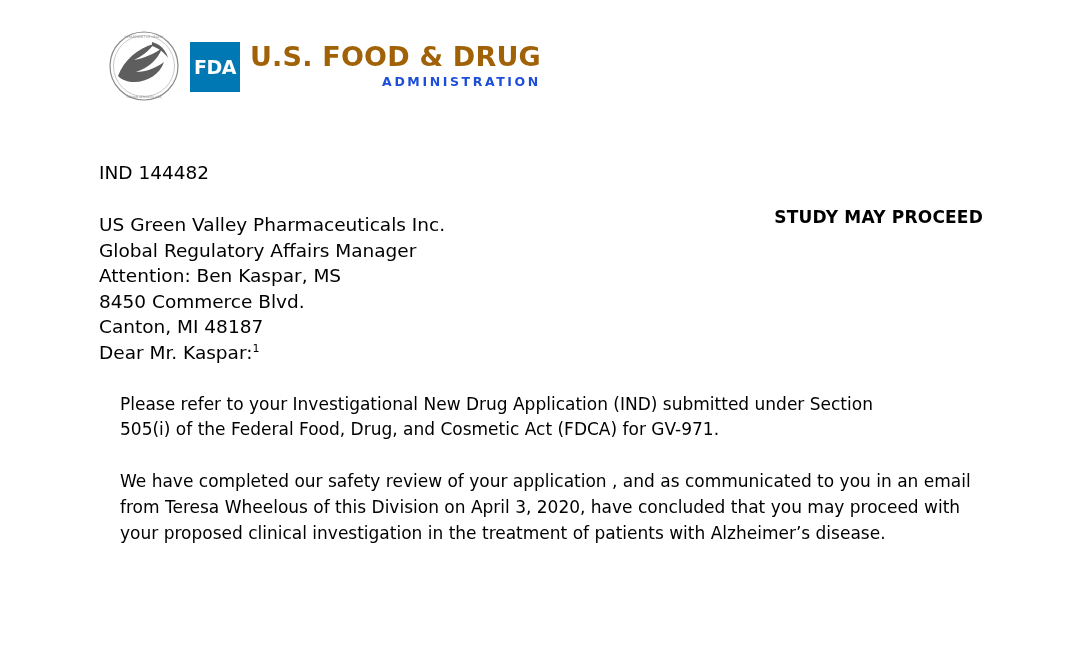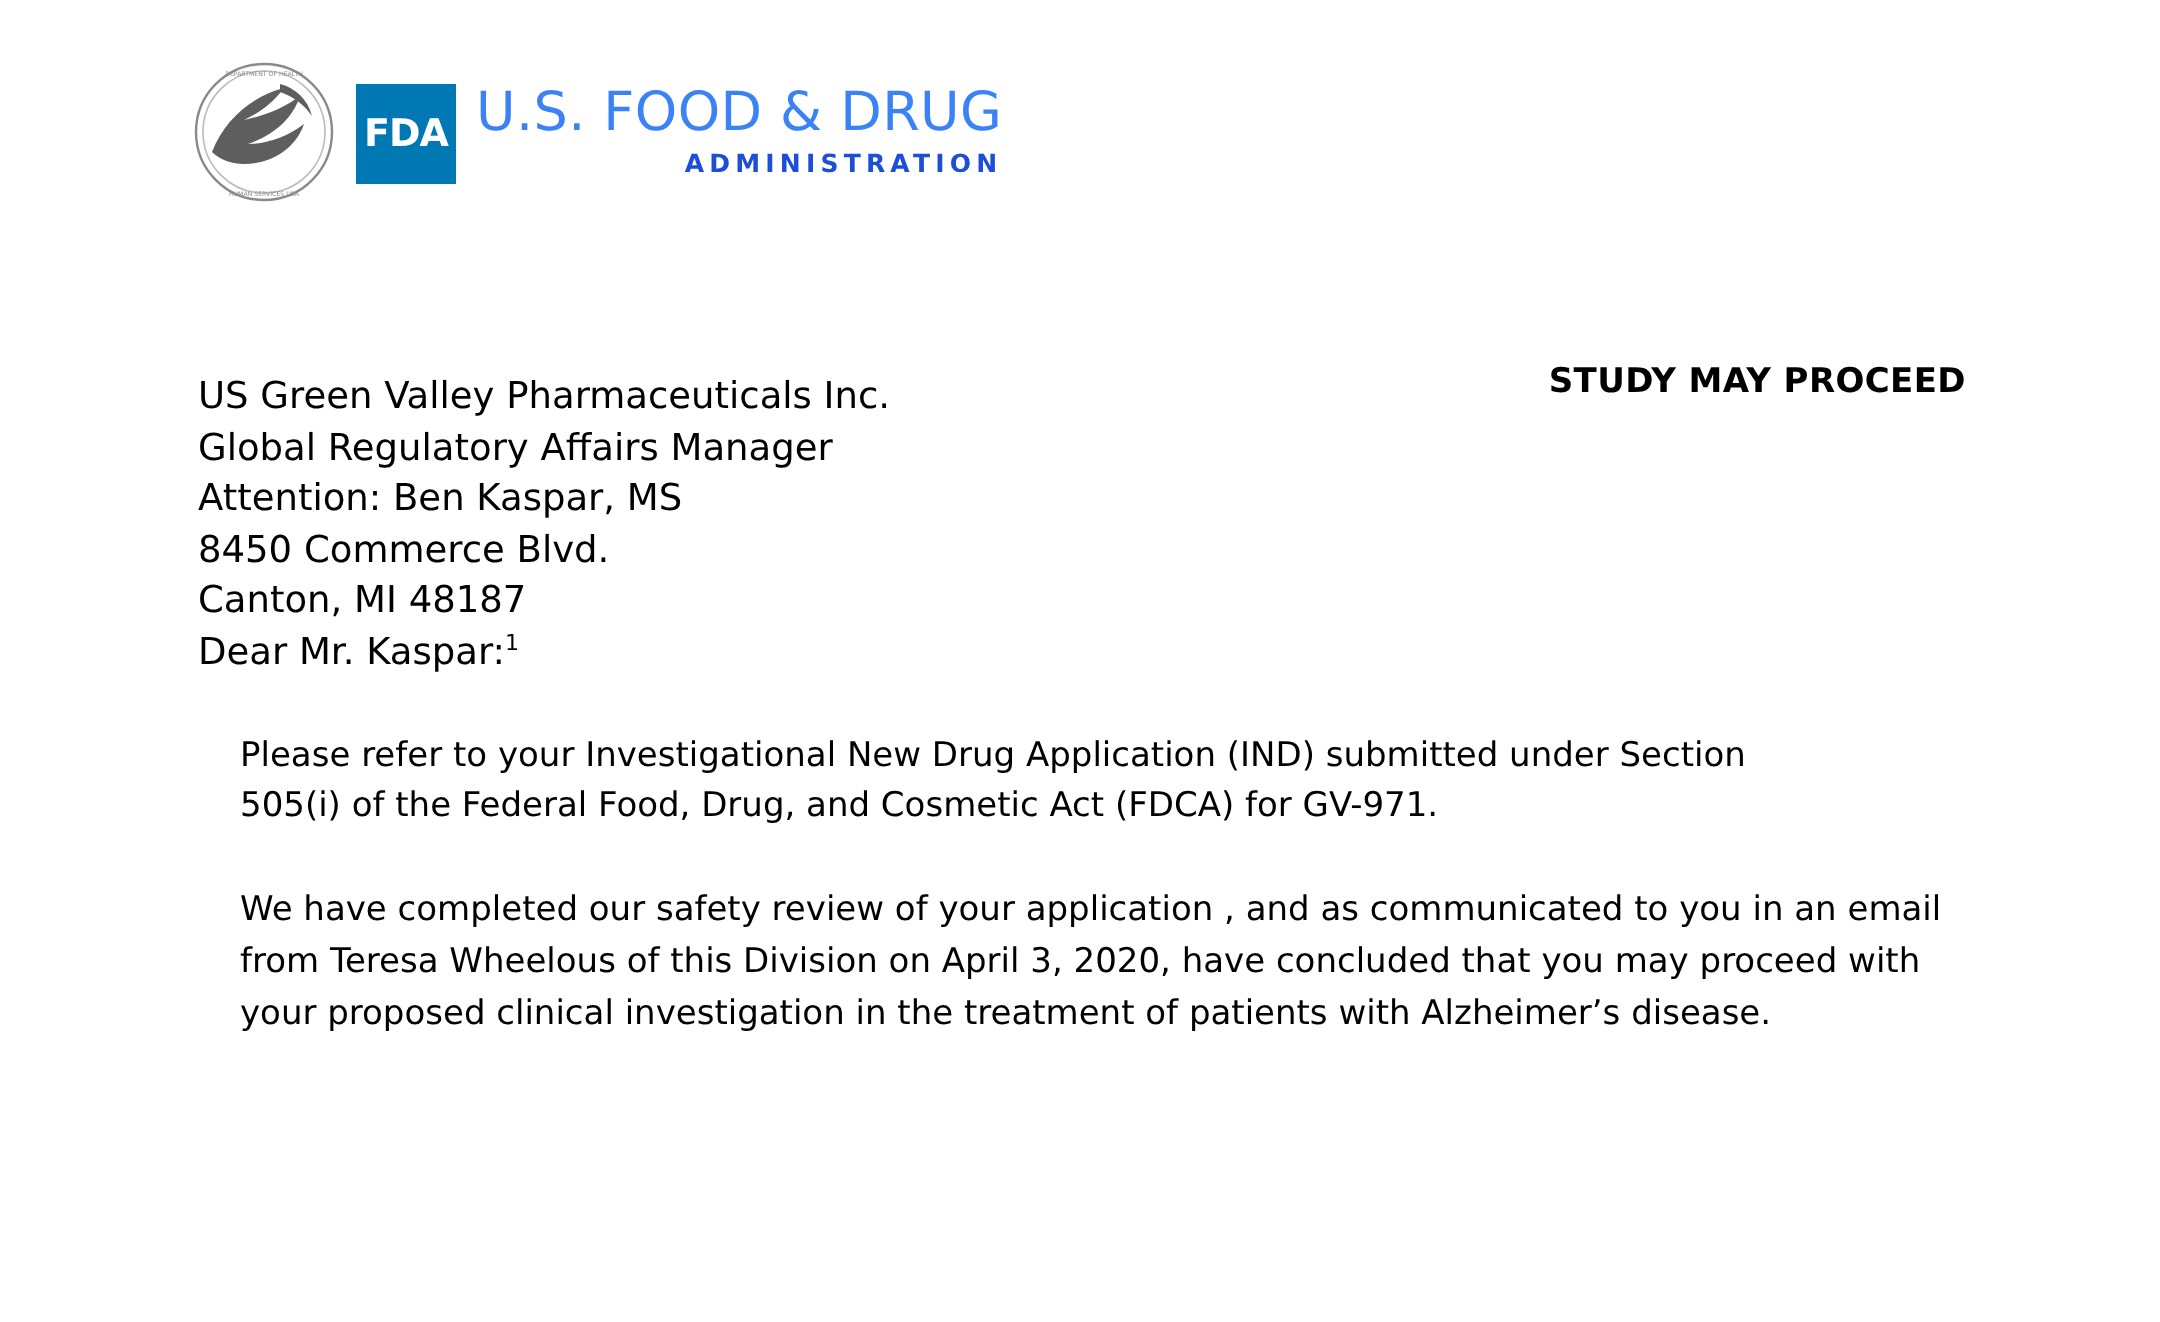--- a/index.html
+++ b/index.html
@@ -17,21 +17,21 @@
   .page {
     position: relative;
     width: 1080px;
     height: 661px;
     background: #ffffff;
   }
 
   
   .letterhead {
     position: absolute;
-    left: 96px;
+    left: 108px;
     top: 30px;
     display: flex;
     align-items: flex-start;
   }
   .hhs-seal {
     width: 72px;
     height: 72px;
     position: relative;
     flex: none;
     margin-right: 10px;
@@ -55,22 +55,22 @@
     align-items: center;
     justify-content: center;
     margin-top: 12px;
     flex: none;
   }
   .fda-words {
     margin-left: 10px;
     margin-top: 12px;
   }
   .fda-title {
-    color: #3b82f6;
-    font-weight: normal;
+    color: #a16207;
+    font-weight: bold;
     font-size: 27px;
     letter-spacing: 0.2px;
     line-height: 30px;
     white-space: nowrap;
   }
   .fda-sub {
     color: #1d4ed8;
     font-weight: bold;
     font-size: 12.5px;
     letter-spacing: 2.6px;
@@ -158,20 +158,21 @@
       <div class="fda-words">
         <div class="fda-title">U.S. FOOD &amp; DRUG</div>
         <div class="fda-sub">ADMINISTRATION</div>
       </div>
     </div>
 
   </div>
 
   <div class="doc-body">
 
+    <div class="ind-line">IND 144482</div>
 
     <div class="proceed-row">
       <div class="study-proceed">STUDY MAY PROCEED</div>
     </div>
 
     <div class="addr-block">
       <div class="addr-line">US Green Valley Pharmaceuticals Inc.</div>
       <div class="addr-line">Global Regulatory Affairs Manager</div>
       <div class="addr-line">Attention: Ben Kaspar, MS</div>
       <div class="addr-line">8450 Commerce Blvd.</div>

